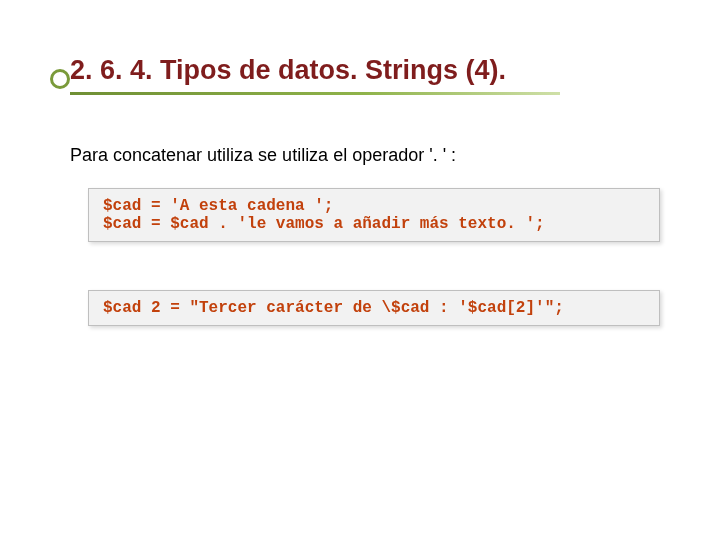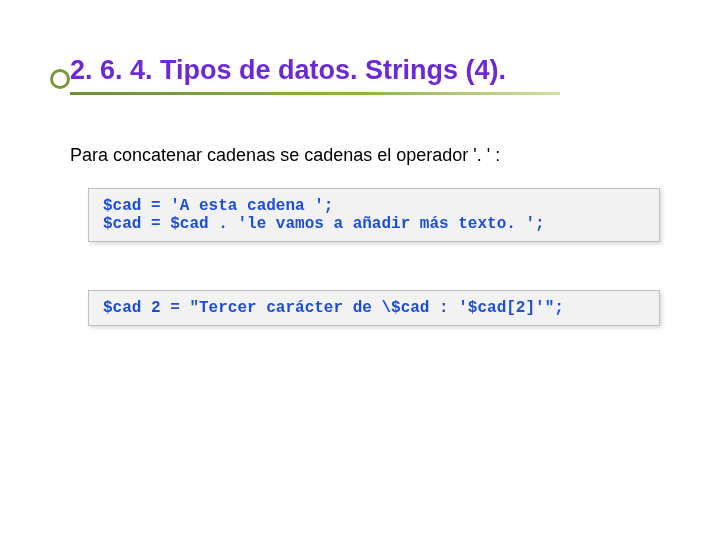--- a/index.html
+++ b/index.html
@@ -28,59 +28,59 @@
     height: 14px;
     border: 3px solid #7a9a3a;
     border-radius: 50%;
     background: #fff;
   }
   h1 {
     margin: 0 0 6px 0;
     font-size: 27px;
     font-weight: bold;
     font-family: Arial, sans-serif;
-    color: #6d28d9;
+    color: #7f1d1d;
   }
   .underline {
     height: 3px;
     width: 490px;
     background: linear-gradient(to right, #6f8f34 0%, #8fb34a 60%, #cfe0a8 100%);
   }
   .para {
     font-size: 18px;
     margin: 0 0 22px 0;
   }
   .code-box {
     background: #f2f2f2;
     border: 1px solid #bfbfbf;
     box-shadow: 2px 2px 4px rgba(0,0,0,0.15);
     padding: 8px 14px;
     margin: 0 0 48px 18px;
     font-family: "Courier New", monospace;
     font-size: 16px;
     font-weight: bold;
     white-space: pre;
-    color: #1d4ed8;
+    color: #c2410c;
   }
   .code-box.last {
     margin-bottom: 0;
   }
 </style>
 </head>
 <body>
 
 <div class="slide">
 
   <div class="title-wrap">
     <span class="bullet"></span>
     <h1>2. 6. 4. Tipos de datos. Strings (4).</h1>
     <div class="underline"></div>
   </div>
 
-  <p class="para">Para concatenar cadenas se cadenas el operador '. ' :</p>
+  <p class="para">Para concatenar utiliza se utiliza el operador '. ' :</p>
 
   <div class="code-box">$cad = 'A esta cadena ';
 $cad = $cad . 'le vamos a añadir más texto. ';</div>
 
 
   <div class="code-box last">$cad 2 = "Tercer carácter de \$cad : '$cad[2]'";</div>
 
 </div>
 
 </body></html>

